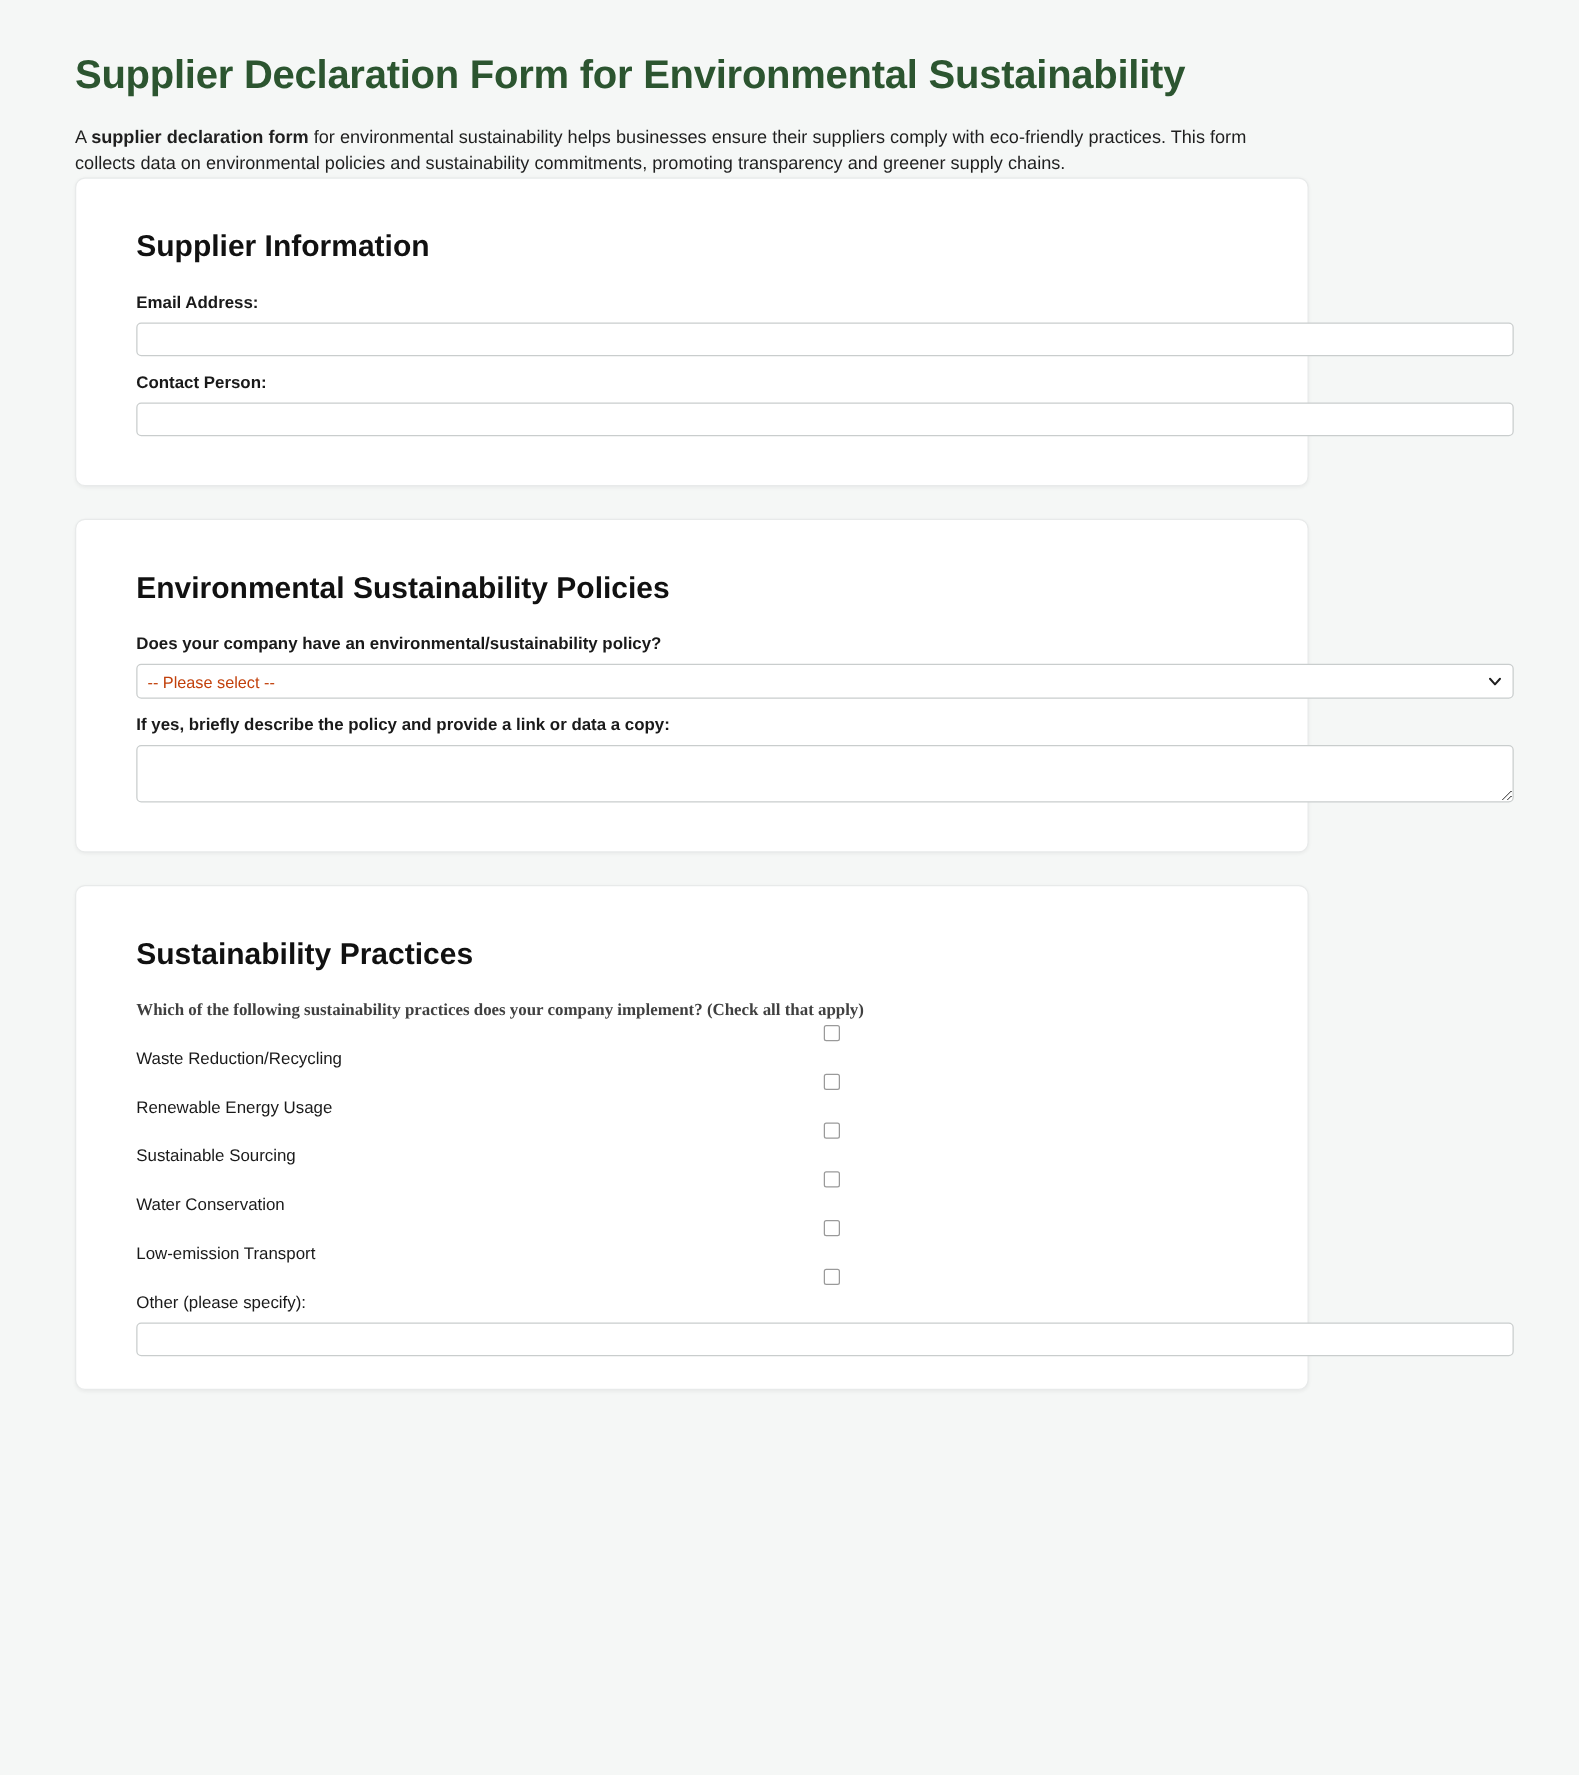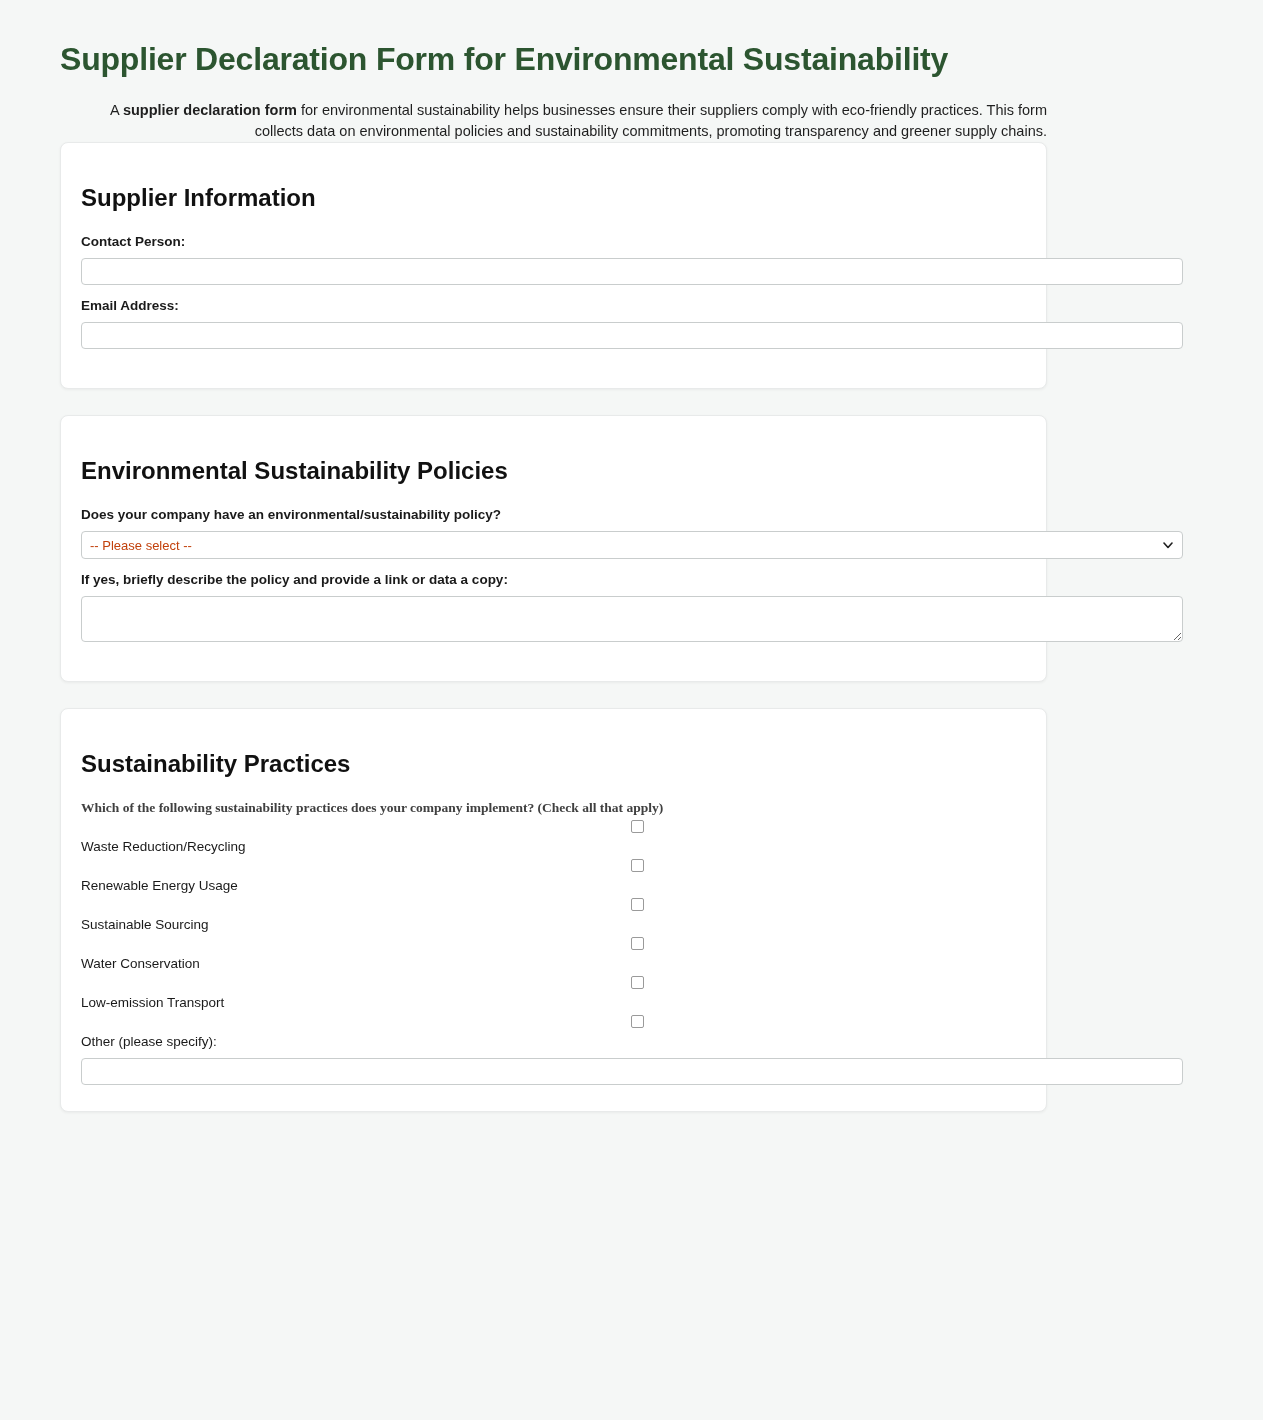--- a/index.html
+++ b/index.html
@@ -30,33 +30,32 @@
     font-weight: bold;
     color: #2c5530;
     letter-spacing: -0.2px;
   }
   p.intro {
     margin: 22px 0 0 0;
     font-size: 14.5px;
     line-height: 21px;
     color: #1f1f1f;
     max-width: 1135px;
-    text-align: right;
   }
   p.intro b { font-weight: bold; }
 
   .card {
     background: #ffffff;
     border: 1px solid #e8eaea;
     border-radius: 8px;
     box-shadow: 0 1px 3px rgba(0,0,0,0.05);
     margin: 0 60px 26px 60px;
     padding: 26px 20px 26px 20px;
   }
-  .card-inner { padding: 0 0 0 0; }
+  .card-inner { padding: 0 0 0 0; margin-left: 28px; }
 
   h2.section-title {
     margin: 14px 0 22px 0;
     font-size: 24px;
     line-height: 29px;
     font-weight: bold;
     color: #111111;
   }
 
   .field { margin-bottom: 13px; }
@@ -185,26 +184,26 @@
     <h1 class="page-title">Supplier Declaration Form for Environmental Sustainability</h1>
     <p class="intro"><span>A </span><b>supplier declaration form</b><span> for environmental sustainability helps businesses ensure their suppliers comply with eco-friendly practices. This form collects data on environmental policies and sustainability commitments, promoting transparency and greener supply chains.</span></p>
   </div>
 
   <div class="card">
     <div class="card-inner">
       <h2 class="section-title">Supplier Information</h2>
 
 
       <div class="field">
+        <label class="field-label">Email Address:</label>
+        <input class="text-input" type="text" value="" style="">
+      </div>
+
+      <div class="field">
         <label class="field-label">Contact Person:</label>
-        <input class="text-input" type="text" value="" style="">
-      </div>
-
-      <div class="field">
-        <label class="field-label">Email Address:</label>
         <input class="text-input" type="text" value="" style="">
       </div>
 
     </div>
   </div>
 
   <div class="card">
     <div class="card-inner">
       <h2 class="section-title">Environmental Sustainability Policies</h2>
 

